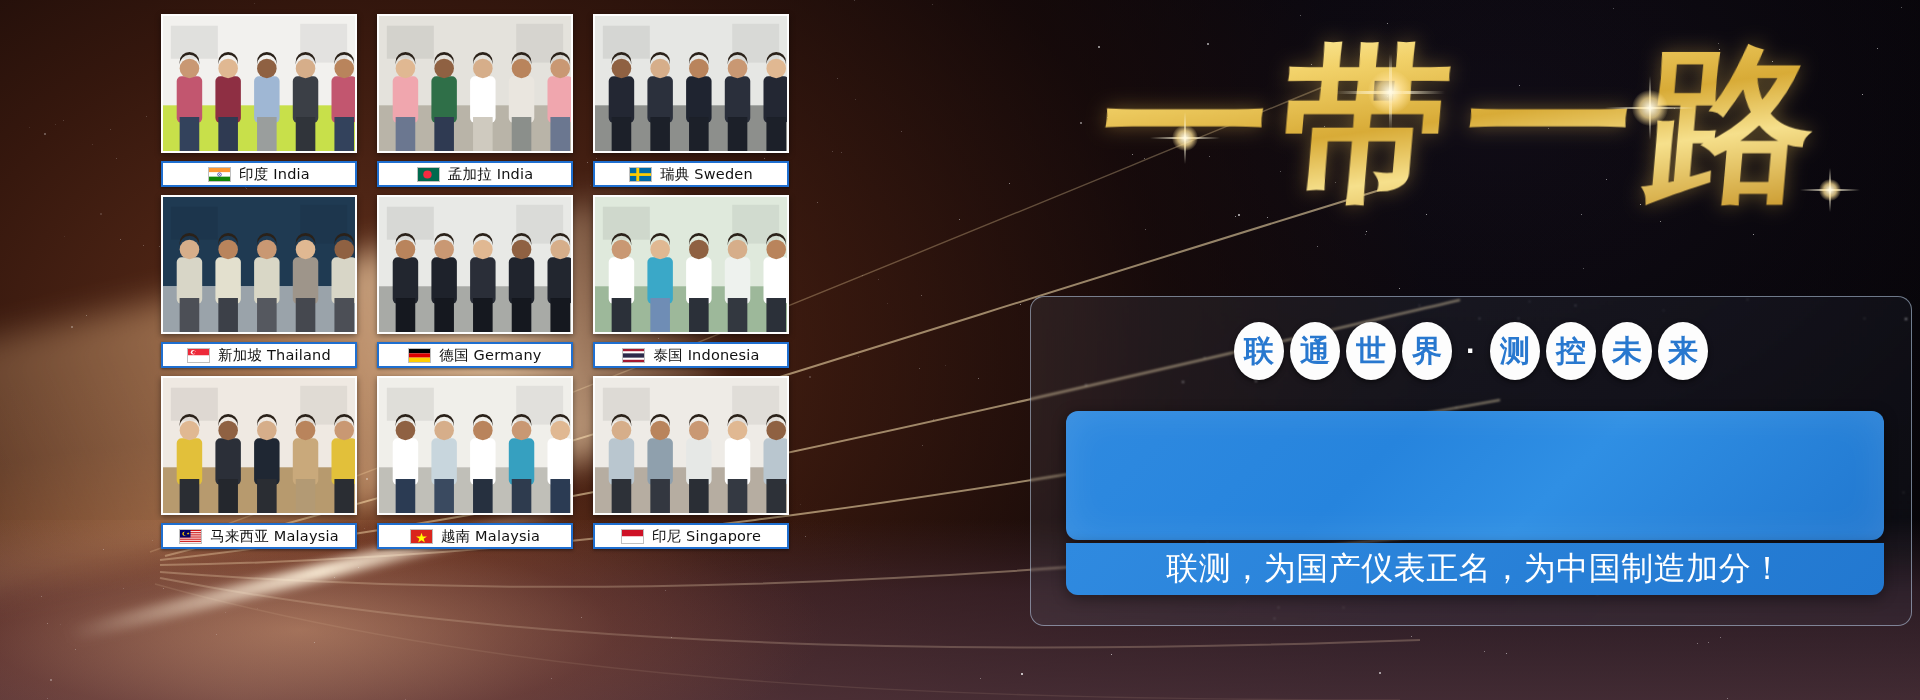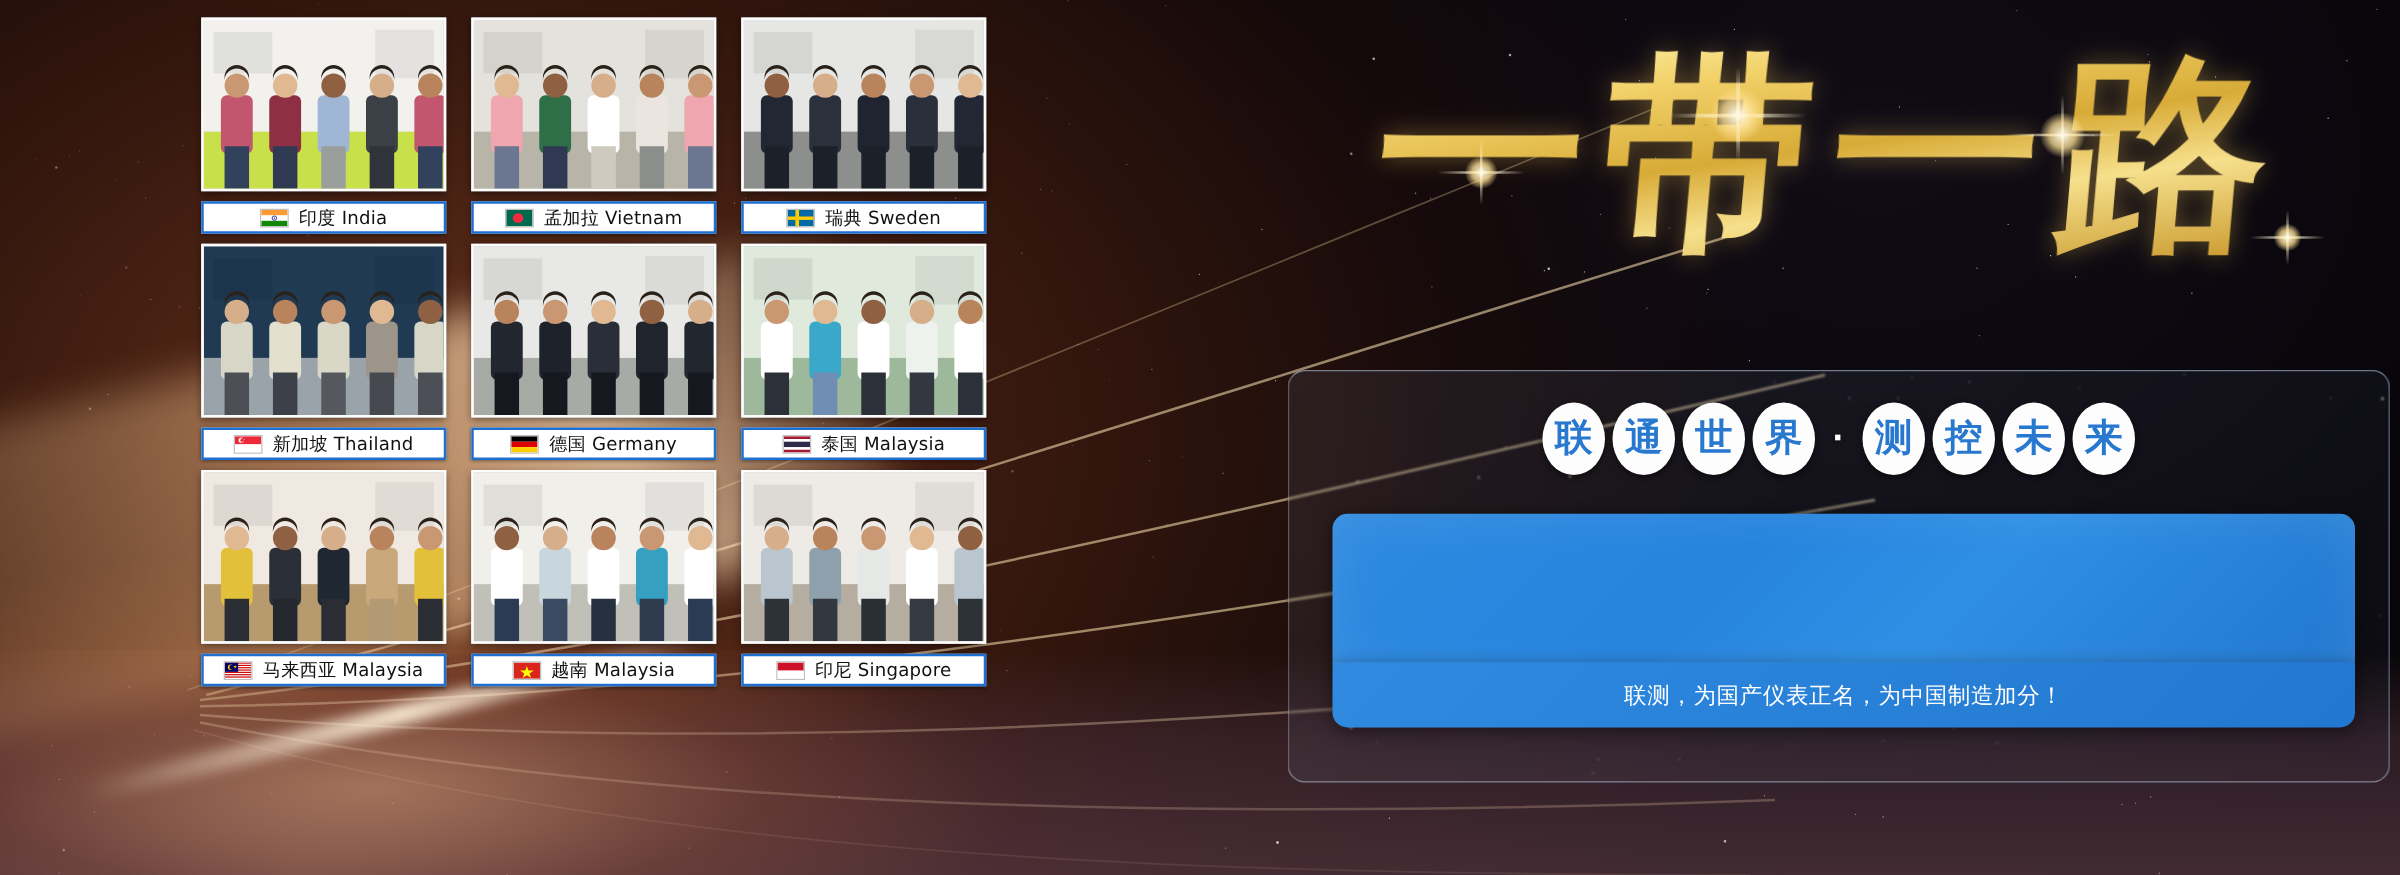--- a/index.html
+++ b/index.html
@@ -131,25 +131,25 @@
   #body-text{
     position:relative; z-index:2;
     color:#ffffff; font-size:25.5px; line-height:37px;
     letter-spacing:.5px;
     text-indent:2em;
     text-align:justify;
     font-family:"DejaVu Sans","Liberation Sans",sans-serif;
     text-shadow:0 1px 2px rgba(0,0,0,.25);
   }
   #tagline{
-    position:absolute; left:1066px; top:530px; width:818px; height:52px;
+    position:absolute; left:1066px; top:543px; width:818px; height:52px;
     background:linear-gradient(135deg,#2f8ae0 0%,#2278d0 100%);
     border-radius:0 0 12px 12px;
     display:flex; align-items:center; justify-content:center;
-    color:#fff; font-size:18px; letter-spacing:.5px;
+    color:#fff; font-size:32px; letter-spacing:.5px;
     font-family:"DejaVu Sans","Liberation Sans",sans-serif;
     box-shadow:0 3px 14px rgba(0,0,0,.4);
   }
 
   
   #brand-heading{
     position:absolute; left:1020px; top:18px; width:890px; height:210px;
     display:flex; align-items:center; justify-content:center;
   }
   #brand-heading .cn{
@@ -520,21 +520,21 @@
               <circle cx="185" cy="54" r="10" fill="#c99873"></circle>
               <path d="M175 50 a10 10 0 0 1 20 0 l0 -3 a10 10 0 0 0 -20 0 z" fill="#2a2119"></path>
             </g>
           </svg>
         </div>
         <div class="label">
           <svg class="flag" viewBox="0 0 30 20" preserveAspectRatio="none">
             <rect width="30" height="20" fill="#006A4E"></rect>
             <circle cx="13.5" cy="10" r="6" fill="#F42A41"></circle>
           </svg>
-          <span class="txt">孟加拉 Vietnam</span>
+          <span class="txt">孟加拉 India</span>
         </div>
       </div>
       <div class="card">
         <div class="photo">
           <svg viewBox="0 0 196 139" preserveAspectRatio="none">
             <rect width="196" height="139" fill="#d9dbd8"></rect>
             <rect width="196" height="92" fill="#e6e7e4"></rect>
             <rect y="92" width="196" height="47" fill="#8d8f8c"></rect>
             <rect x="8" y="10" width="48" height="34" fill="rgba(0,0,0,.07)"></rect>
             <rect x="140" y="8" width="48" height="40" fill="rgba(0,0,0,.06)"></rect>
@@ -725,21 +725,21 @@
             </g>
           </svg>
         </div>
         <div class="label">
           <svg class="flag" viewBox="0 0 30 20" preserveAspectRatio="none">
             <rect width="30" height="20" fill="#fff"></rect>
             <rect width="30" height="3.4" fill="#A51931"></rect>
             <rect y="16.6" width="30" height="3.4" fill="#A51931"></rect>
             <rect y="6.7" width="30" height="6.6" fill="#2D2A4A"></rect>
           </svg>
-          <span class="txt">泰国 Malaysia</span>
+          <span class="txt">泰国 Indonesia</span>
         </div>
       </div>
       <div class="card">
         <div class="photo">
           <svg viewBox="0 0 196 139" preserveAspectRatio="none">
             <rect width="196" height="139" fill="#ddd5cd"></rect>
             <rect width="196" height="92" fill="#efe9e2"></rect>
             <rect y="92" width="196" height="47" fill="#b79a6e"></rect>
             <rect x="8" y="10" width="48" height="34" fill="rgba(0,0,0,.07)"></rect>
             <rect x="140" y="8" width="48" height="40" fill="rgba(0,0,0,.06)"></rect>

